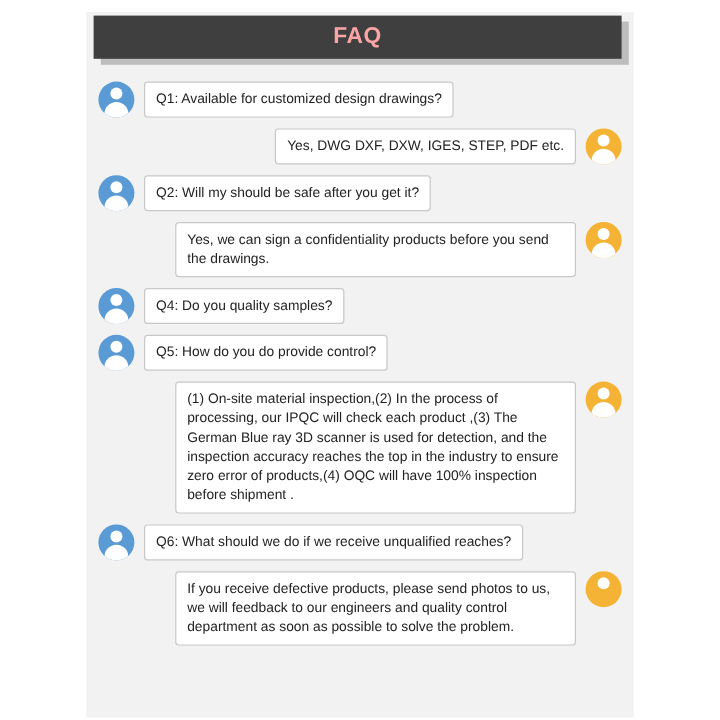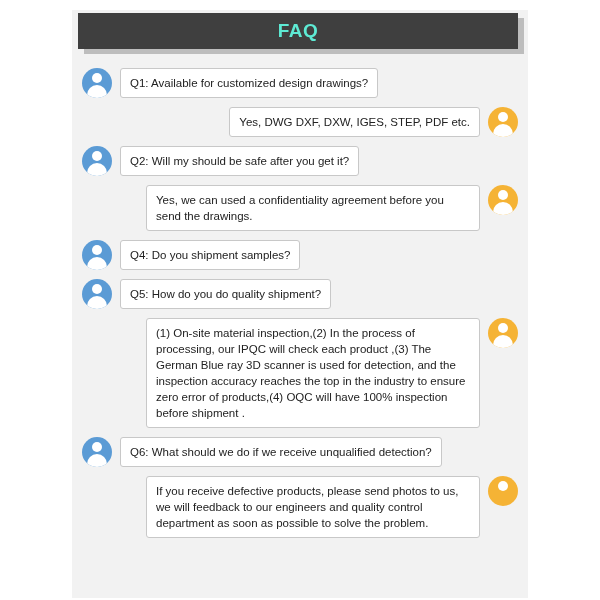--- a/index.html
+++ b/index.html
@@ -43,21 +43,21 @@
     left: 78px;
     top: 13px;
     width: 440px;
     height: 36px;
     background: #3f3f3f;
     display: flex;
     align-items: center;
     justify-content: center;
   }
   .header-title {
-    color: #5eead4;
+    color: #fca5a5;
     font-size: 19px;
     font-weight: bold;
     letter-spacing: 0.5px;
   }
   
   .chat {
     position: absolute;
     left: 72px;
     top: 60px;
     width: 456px;
@@ -159,53 +159,53 @@
         </div>
       </div>
       <div class="row q">
         <div class="avatar blue">
           <div class="head"></div>
           <div class="body"></div>
         </div>
         <div class="bubble">Q2: Will my should be safe after you get it?</div>
       </div>
       <div class="row a">
-        <div class="bubble wide">Yes, we can used a confidentiality agreement before you send the drawings.</div>
-        <div class="avatar orange">
-          <div class="head"></div>
-          <div class="body"></div>
-        </div>
-      </div>
-      <div class="row q">
-        <div class="avatar blue">
-          <div class="head"></div>
-          <div class="body"></div>
-        </div>
-        <div class="bubble">Q4: Do you shipment samples?</div>
-      </div>
-      <div class="row q">
-        <div class="avatar blue">
-          <div class="head"></div>
-          <div class="body"></div>
-        </div>
-        <div class="bubble">Q5: How do you do quality shipment?</div>
+        <div class="bubble wide">Yes, we can sign a confidentiality products before you send the drawings.</div>
+        <div class="avatar orange">
+          <div class="head"></div>
+          <div class="body"></div>
+        </div>
+      </div>
+      <div class="row q">
+        <div class="avatar blue">
+          <div class="head"></div>
+          <div class="body"></div>
+        </div>
+        <div class="bubble">Q4: Do you quality samples?</div>
+      </div>
+      <div class="row q">
+        <div class="avatar blue">
+          <div class="head"></div>
+          <div class="body"></div>
+        </div>
+        <div class="bubble">Q5: How do you do provide control?</div>
       </div>
       <div class="row a">
         <div class="bubble wide">(1) On-site material inspection,(2) In the process of processing, our IPQC will check each product ,(3) The German Blue ray 3D scanner is used for detection, and the inspection accuracy reaches the top in the industry to ensure zero error of products,(4) OQC will have 100% inspection before shipment .</div>
         <div class="avatar orange">
           <div class="head"></div>
           <div class="body"></div>
         </div>
       </div>
       <div class="row q">
         <div class="avatar blue">
           <div class="head"></div>
           <div class="body"></div>
         </div>
-        <div class="bubble">Q6: What should we do if we receive unqualified detection?</div>
+        <div class="bubble">Q6: What should we do if we receive unqualified reaches?</div>
       </div>
       <div class="row a">
         <div class="bubble wide">If you receive defective products, please send photos to us, we will feedback to our engineers and quality control department as soon as possible to solve the problem.</div>
         <div class="avatar orange">
           <div class="head"></div>
         </div>
       </div>
     </div>
 
 </div>

